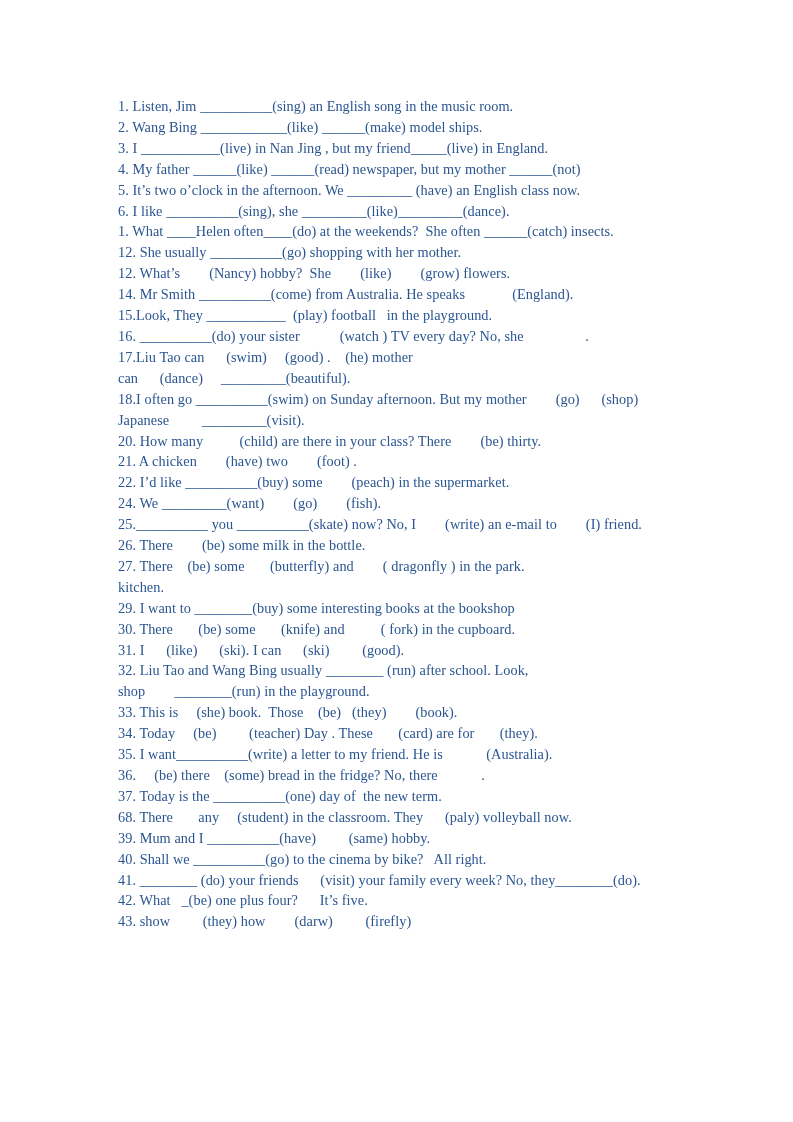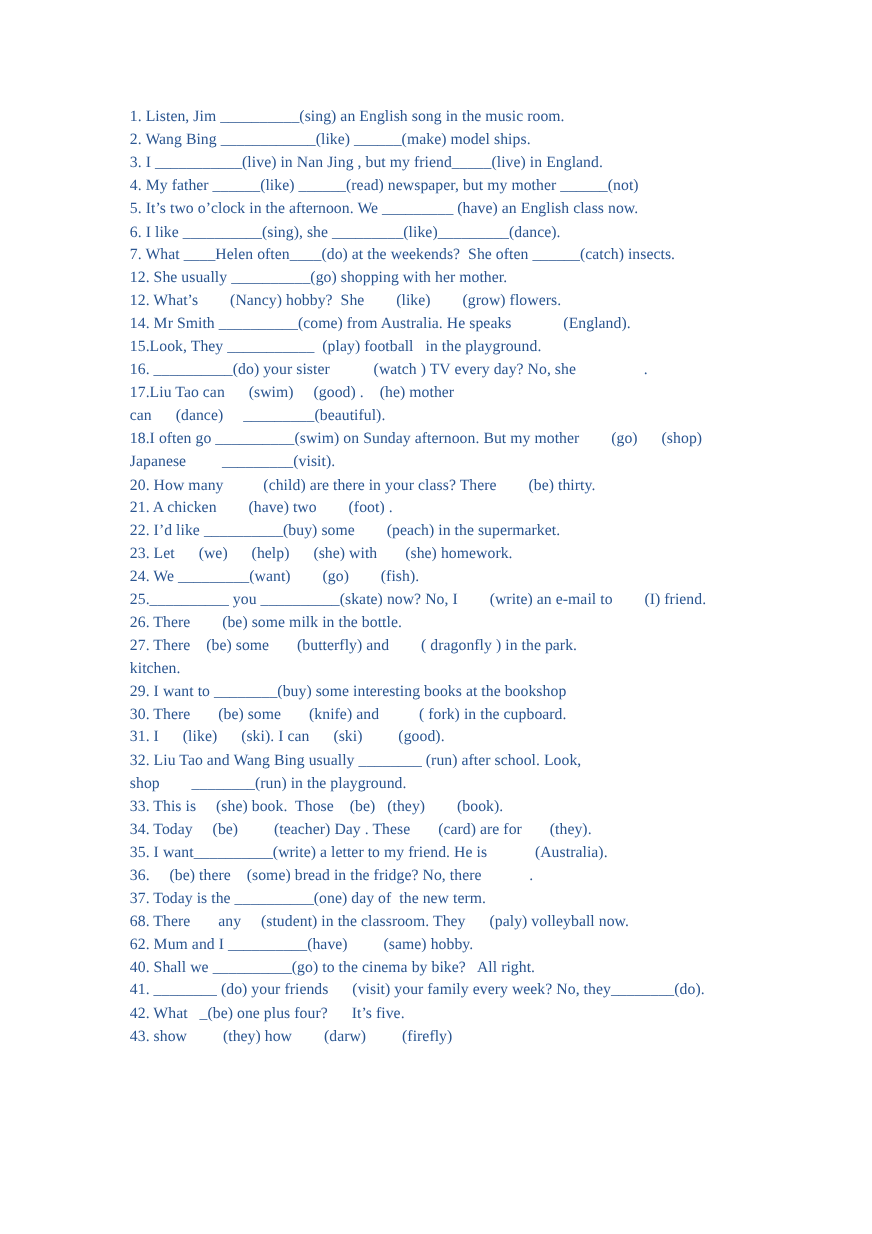--- a/index.html
+++ b/index.html
@@ -47,49 +47,48 @@
 <body>
 
 <div id="page" style="background: rgb(255, 255, 255);">
   <ol id="exercise-list" style="color: rgb(42, 85, 144);">
     <li class="q-line">1. Listen, Jim __________(sing) an English song in the music room.</li>
     <li class="q-line">2. Wang Bing ____________(like) ______(make) model ships.</li>
     <li class="q-line">3. I ___________(live) in Nan Jing , but my friend_____(live) in England.</li>
     <li class="q-line">4. My father ______(like) ______(read) newspaper, but my mother ______(not)</li>
     <li class="q-line">5. It’s two o’clock in the afternoon. We _________ (have) an English class now.</li>
     <li class="q-line">6. I like __________(sing), she _________(like)_________(dance).</li>
-    <li class="q-line">7. What ____Helen often____(do) at the weekends?  She often ______(catch) insects.</li>
+    <li class="q-line">1. What ____Helen often____(do) at the weekends?  She often ______(catch) insects.</li>
     <li class="q-line">12. She usually __________(go) shopping with her mother.</li>
     <li class="q-line">12. What’s        (Nancy) hobby?  She        (like)        (grow) flowers.</li>
     <li class="q-line">14. Mr Smith __________(come) from Australia. He speaks             (England).</li>
     <li class="q-line">15.Look, They ___________  (play) football   in the playground.</li>
     <li class="q-line">16. __________(do) your sister           (watch ) TV every day? No, she                 .</li>
     <li class="q-line">17.Liu Tao can      (swim)     (good) .    (he) mother</li>
     <li class="q-line">can      (dance)     _________(beautiful).</li>
     <li class="q-line">18.I often go __________(swim) on Sunday afternoon. But my mother        (go)      (shop)</li>
     <li class="q-line">Japanese         _________(visit).</li>
     <li class="q-line">20. How many          (child) are there in your class? There        (be) thirty.</li>
     <li class="q-line">21. A chicken        (have) two        (foot) .</li>
     <li class="q-line">22. I’d like __________(buy) some        (peach) in the supermarket.</li>
-    <li class="q-line">23. Let      (we)      (help)      (she) with       (she) homework.</li>
     <li class="q-line">24. We _________(want)        (go)        (fish).</li>
     <li class="q-line">25.__________ you __________(skate) now? No, I        (write) an e-mail to        (I) friend.</li>
     <li class="q-line">26. There        (be) some milk in the bottle.</li>
     <li class="q-line">27. There    (be) some       (butterfly) and        ( dragonfly ) in the park.</li>
     <li class="q-line">kitchen.</li>
     <li class="q-line">29. I want to ________(buy) some interesting books at the bookshop</li>
     <li class="q-line">30. There       (be) some       (knife) and          ( fork) in the cupboard.</li>
     <li class="q-line">31. I      (like)      (ski). I can      (ski)         (good).</li>
     <li class="q-line">32. Liu Tao and Wang Bing usually ________ (run) after school. Look,</li>
     <li class="q-line">shop        ________(run) in the playground.</li>
     <li class="q-line">33. This is     (she) book.  Those    (be)   (they)        (book).</li>
     <li class="q-line">34. Today     (be)         (teacher) Day . These       (card) are for       (they).</li>
     <li class="q-line">35. I want__________(write) a letter to my friend. He is            (Australia).</li>
     <li class="q-line">36.     (be) there    (some) bread in the fridge? No, there            .</li>
     <li class="q-line">37. Today is the __________(one) day of  the new term.</li>
     <li class="q-line">68. There       any     (student) in the classroom. They      (paly) volleyball now.</li>
-    <li class="q-line">62. Mum and I __________(have)         (same) hobby.</li>
+    <li class="q-line">39. Mum and I __________(have)         (same) hobby.</li>
     <li class="q-line">40. Shall we __________(go) to the cinema by bike?   All right.</li>
     <li class="q-line">41. ________ (do) your friends      (visit) your family every week? No, they________(do).</li>
     <li class="q-line">42. What   _(be) one plus four?      It’s five.</li>
     <li class="q-line">43. show         (they) how        (darw)         (firefly)</li>
   </ol>
 </div>
 
 </body></html>

